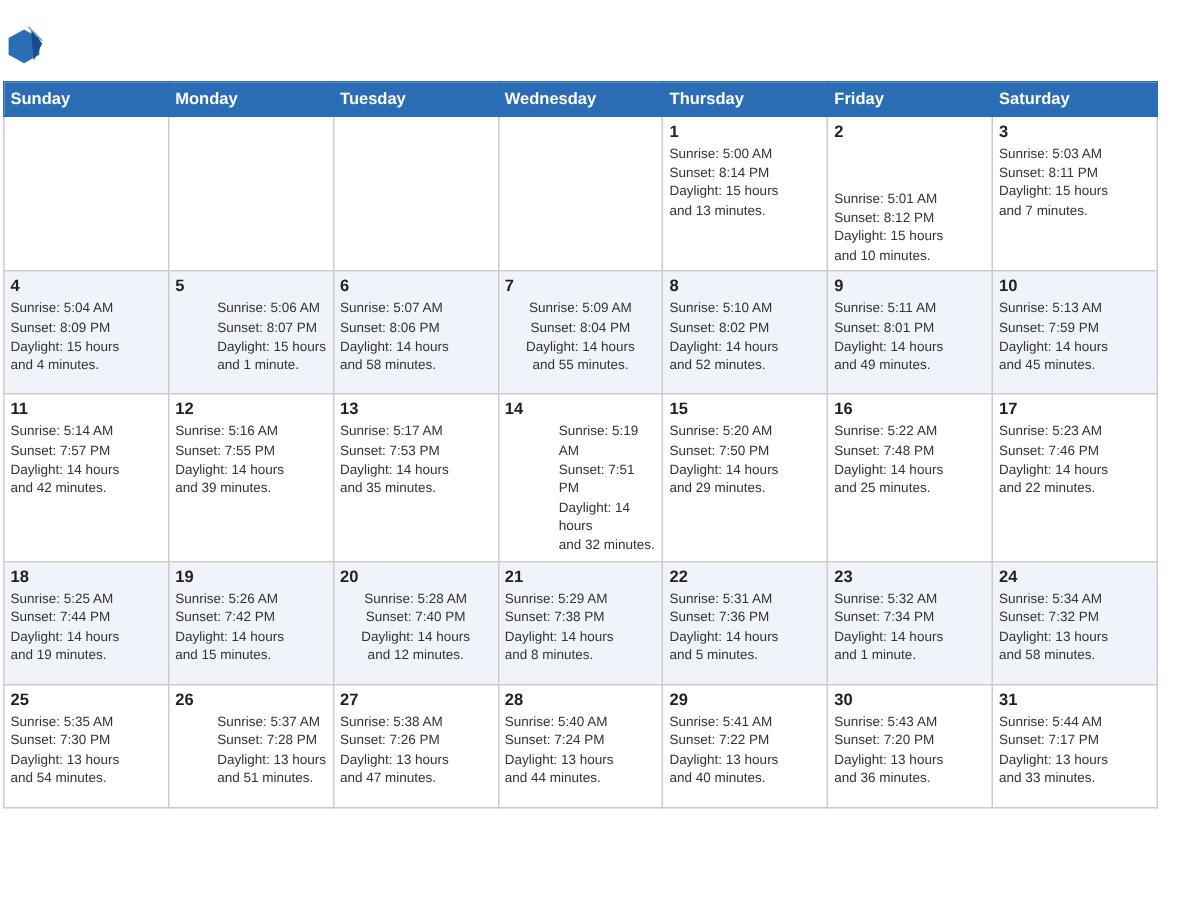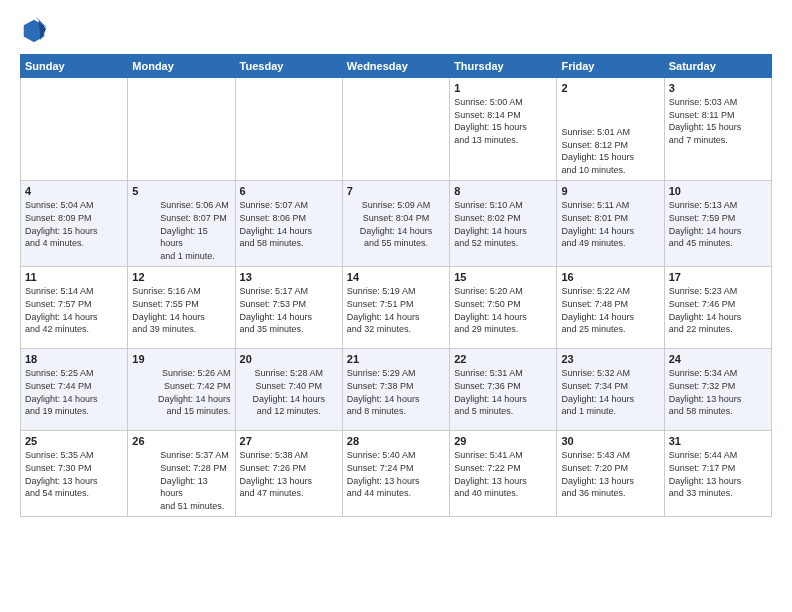--- a/index.html
+++ b/index.html
@@ -6,21 +6,21 @@
     body {
       font-family: Arial, sans-serif;
       background: #fff;
       width: 792px;
       height: 612px;
       overflow: hidden;
     }
     .page {
       width: 792px;
       height: 612px;
-      padding: 16px 20px 10px 20px;
+      padding: 16px 20px 10px 2px;
     }
     .header {
       display: flex;
       justify-content: space-between;
       align-items: flex-start;
       margin-bottom: 10px;
     }
     .logo {
       display: flex;
       align-items: center;
@@ -225,21 +225,21 @@
           </td>
           <td>
             <span class="day-number">13</span>
             <div class="day-info" style="white-space: pre-line;">Sunrise: 5:17 AM
 Sunset: 7:53 PM
 Daylight: 14 hours
 and 35 minutes.</div>
           </td>
           <td>
             <span class="day-number">14</span>
-            <div class="day-info" style="white-space: pre-line;">Sunrise: 5:19 AM
+            <div class="day-info" style="white-space: pre-line; margin-left: 36px;">Sunrise: 5:19 AM
 Sunset: 7:51 PM
 Daylight: 14 hours
 and 32 minutes.</div>
           </td>
           <td>
             <span class="day-number">15</span>
             <div class="day-info" style="white-space: pre-line;">Sunrise: 5:20 AM
 Sunset: 7:50 PM
 Daylight: 14 hours
 and 29 minutes.</div>
@@ -262,21 +262,21 @@
         <tr>
           <td>
             <span class="day-number">18</span>
             <div class="day-info" style="white-space: pre-line;">Sunrise: 5:25 AM
 Sunset: 7:44 PM
 Daylight: 14 hours
 and 19 minutes.</div>
           </td>
           <td>
             <span class="day-number">19</span>
-            <div class="day-info" style="white-space: pre-line; text-align: right;">Sunrise: 5:26 AM
+            <div class="day-info" style="white-space: pre-line;">Sunrise: 5:26 AM
 Sunset: 7:42 PM
 Daylight: 14 hours
 and 15 minutes.</div>
           </td>
           <td>
             <span class="day-number">20</span>
             <div class="day-info" style="white-space: pre-line; text-align: center;">Sunrise: 5:28 AM
 Sunset: 7:40 PM
 Daylight: 14 hours
 and 12 minutes.</div>

